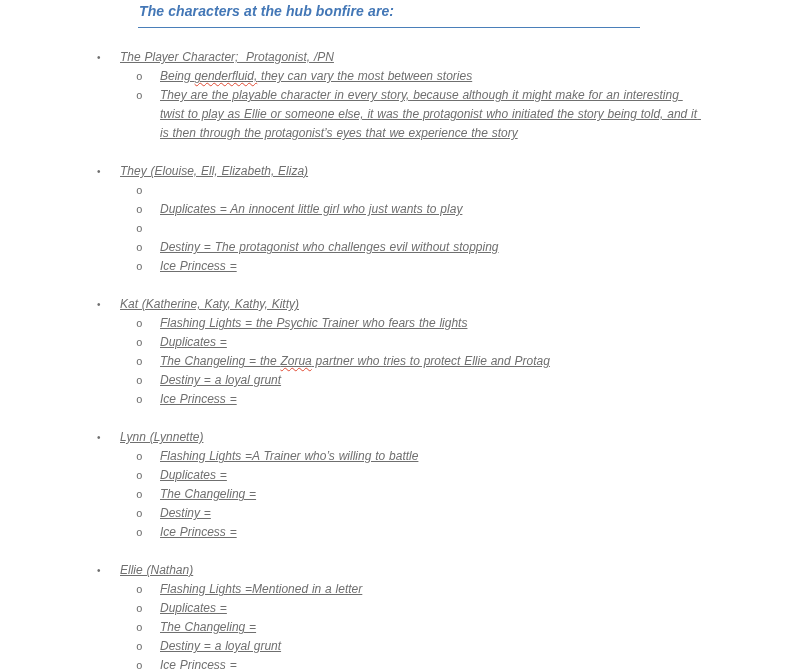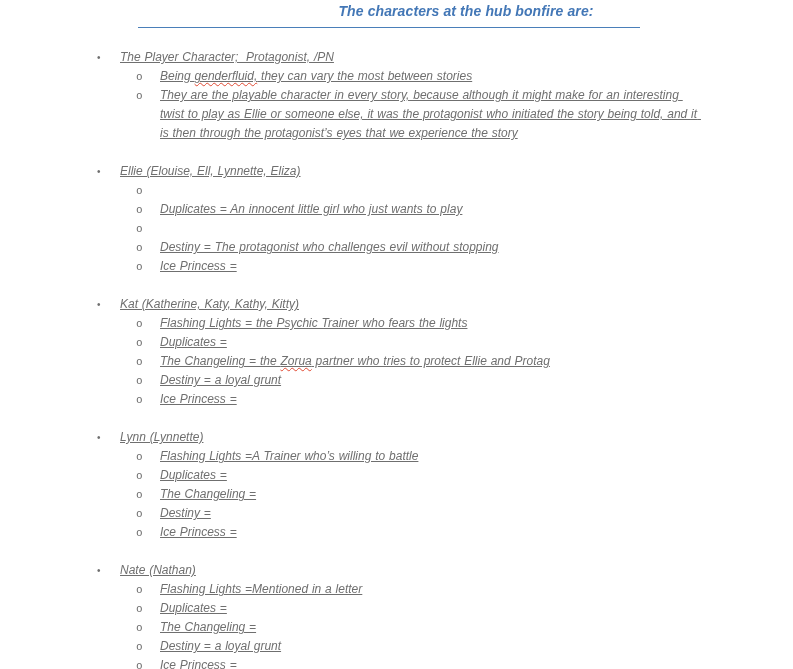--- a/index.html
+++ b/index.html
@@ -7,21 +7,21 @@
     --rule-blue:#4a7fb9;
     --body-gray:#6f6f6f;
     --squiggle-red:#e04a33;
   }
   html,body{margin:0;padding:0;}
   body{
     width:793px;height:669px;overflow:hidden;background:#ffffff;
     font-family:"Liberation Sans",sans-serif;
   }
   .page{width:793px;height:669px;position:relative;}
-  .heading-block{padding-top:3px;text-align:center;}
+  .heading-block{padding-top:3px;}
   .heading{
     margin:0 0 0 139px;
     font-size:14px;font-weight:bold;font-style:italic;
     color:var(--heading-blue);
     letter-spacing:.1px;
     white-space:pre-wrap;
   }
   .heading-rule{
     margin:8px 0 0 138px;
     width:502px;height:0;
@@ -75,21 +75,21 @@
           </div>
           <div class="row">
             <span class="m2">o</span>
             <span class="txt"><span>They are the playable character in every story, because although it might make for an interesting twist to play as Ellie or someone else, it was the protagonist who initiated the story being told, and it is then through the protagonist’s eyes that we experience the story</span></span>
           </div>
         </div>
       </div>
       <div class="section">
         <div class="row">
           <span class="m1">•</span>
-          <span class="txt title">Ellie (Elouise, Ell, Lynnette, Eliza)</span>
+          <span class="txt title">They (Elouise, Ell, Elizabeth, Eliza)</span>
         </div>
         <div class="subs">
           <div class="row">
             <span class="m2">o</span>
           </div>
           <div class="row">
             <span class="m2">o</span>
             <span class="txt"><span>Duplicates = An innocent little girl who just wants to play</span></span>
           </div>
           <div class="row">
@@ -157,21 +157,21 @@
           </div>
           <div class="row">
             <span class="m2">o</span>
             <span class="txt"><span>Ice Princess =</span></span>
           </div>
         </div>
       </div>
       <div class="section">
         <div class="row">
           <span class="m1">•</span>
-          <span class="txt title">Nate (Nathan)</span>
+          <span class="txt title">Ellie (Nathan)</span>
         </div>
         <div class="subs">
           <div class="row">
             <span class="m2">o</span>
             <span class="txt"><span>Flashing Lights =Mentioned in a letter</span></span>
           </div>
           <div class="row">
             <span class="m2">o</span>
             <span class="txt"><span>Duplicates =</span></span>
           </div>

